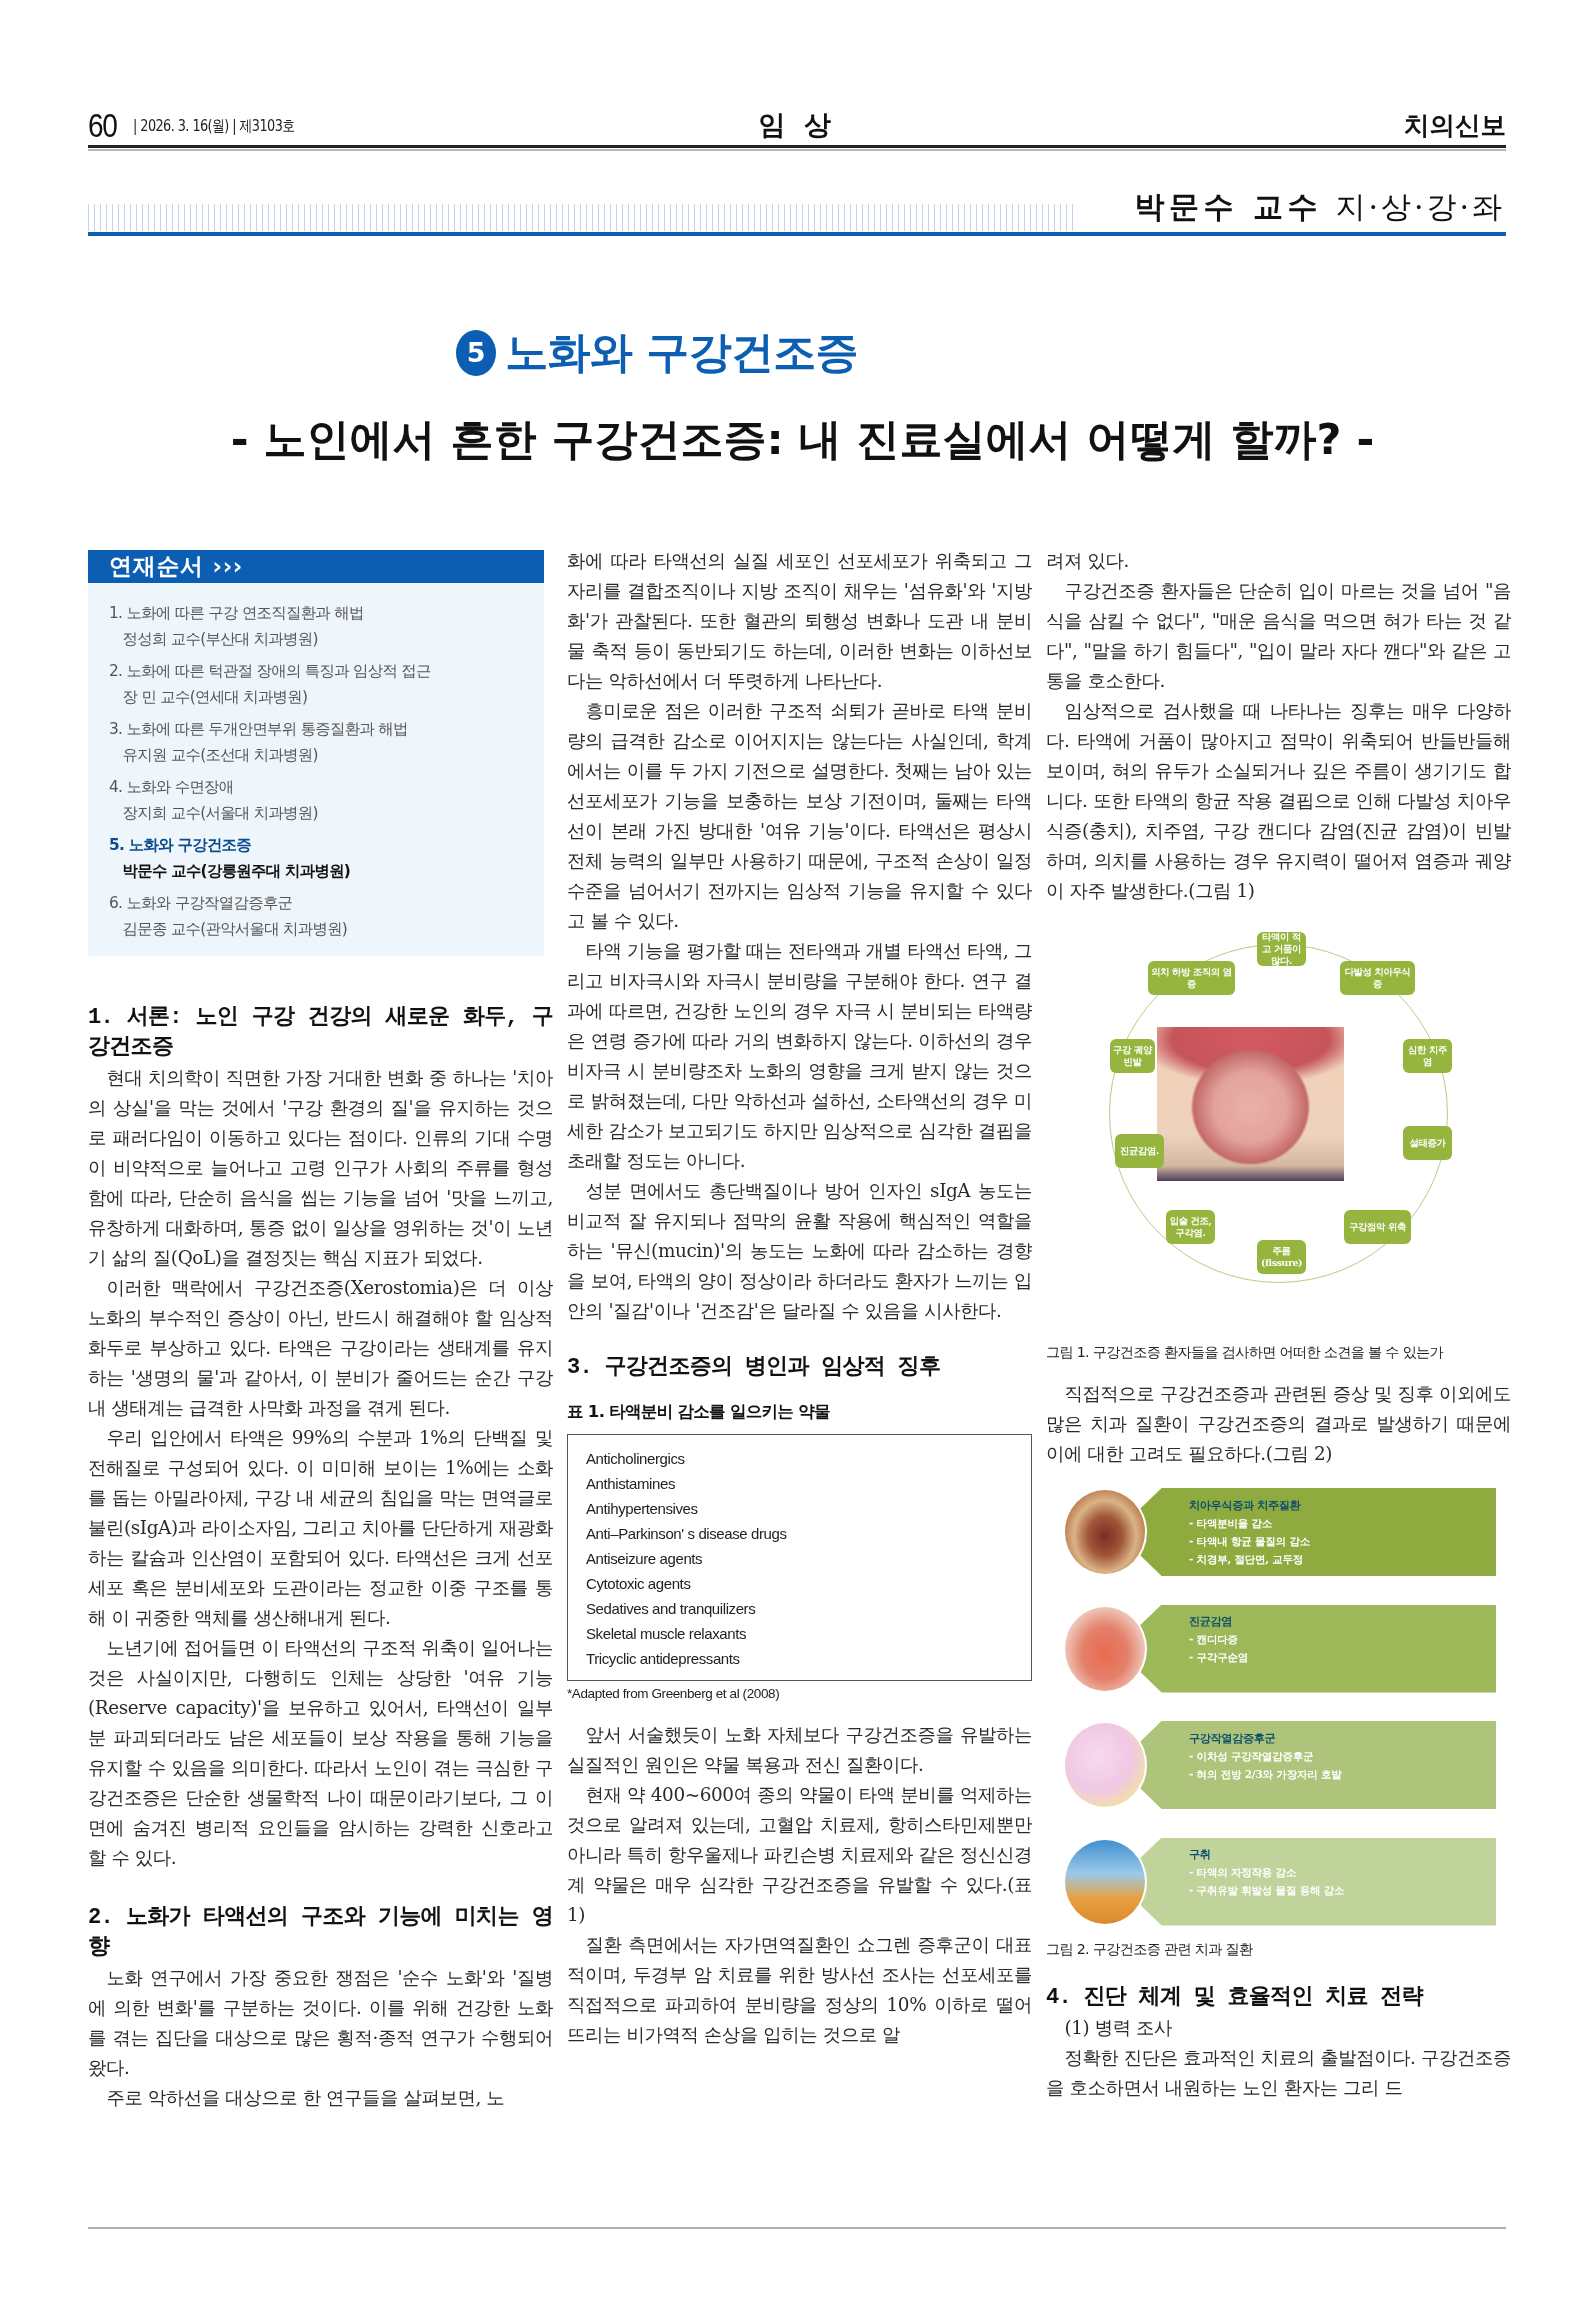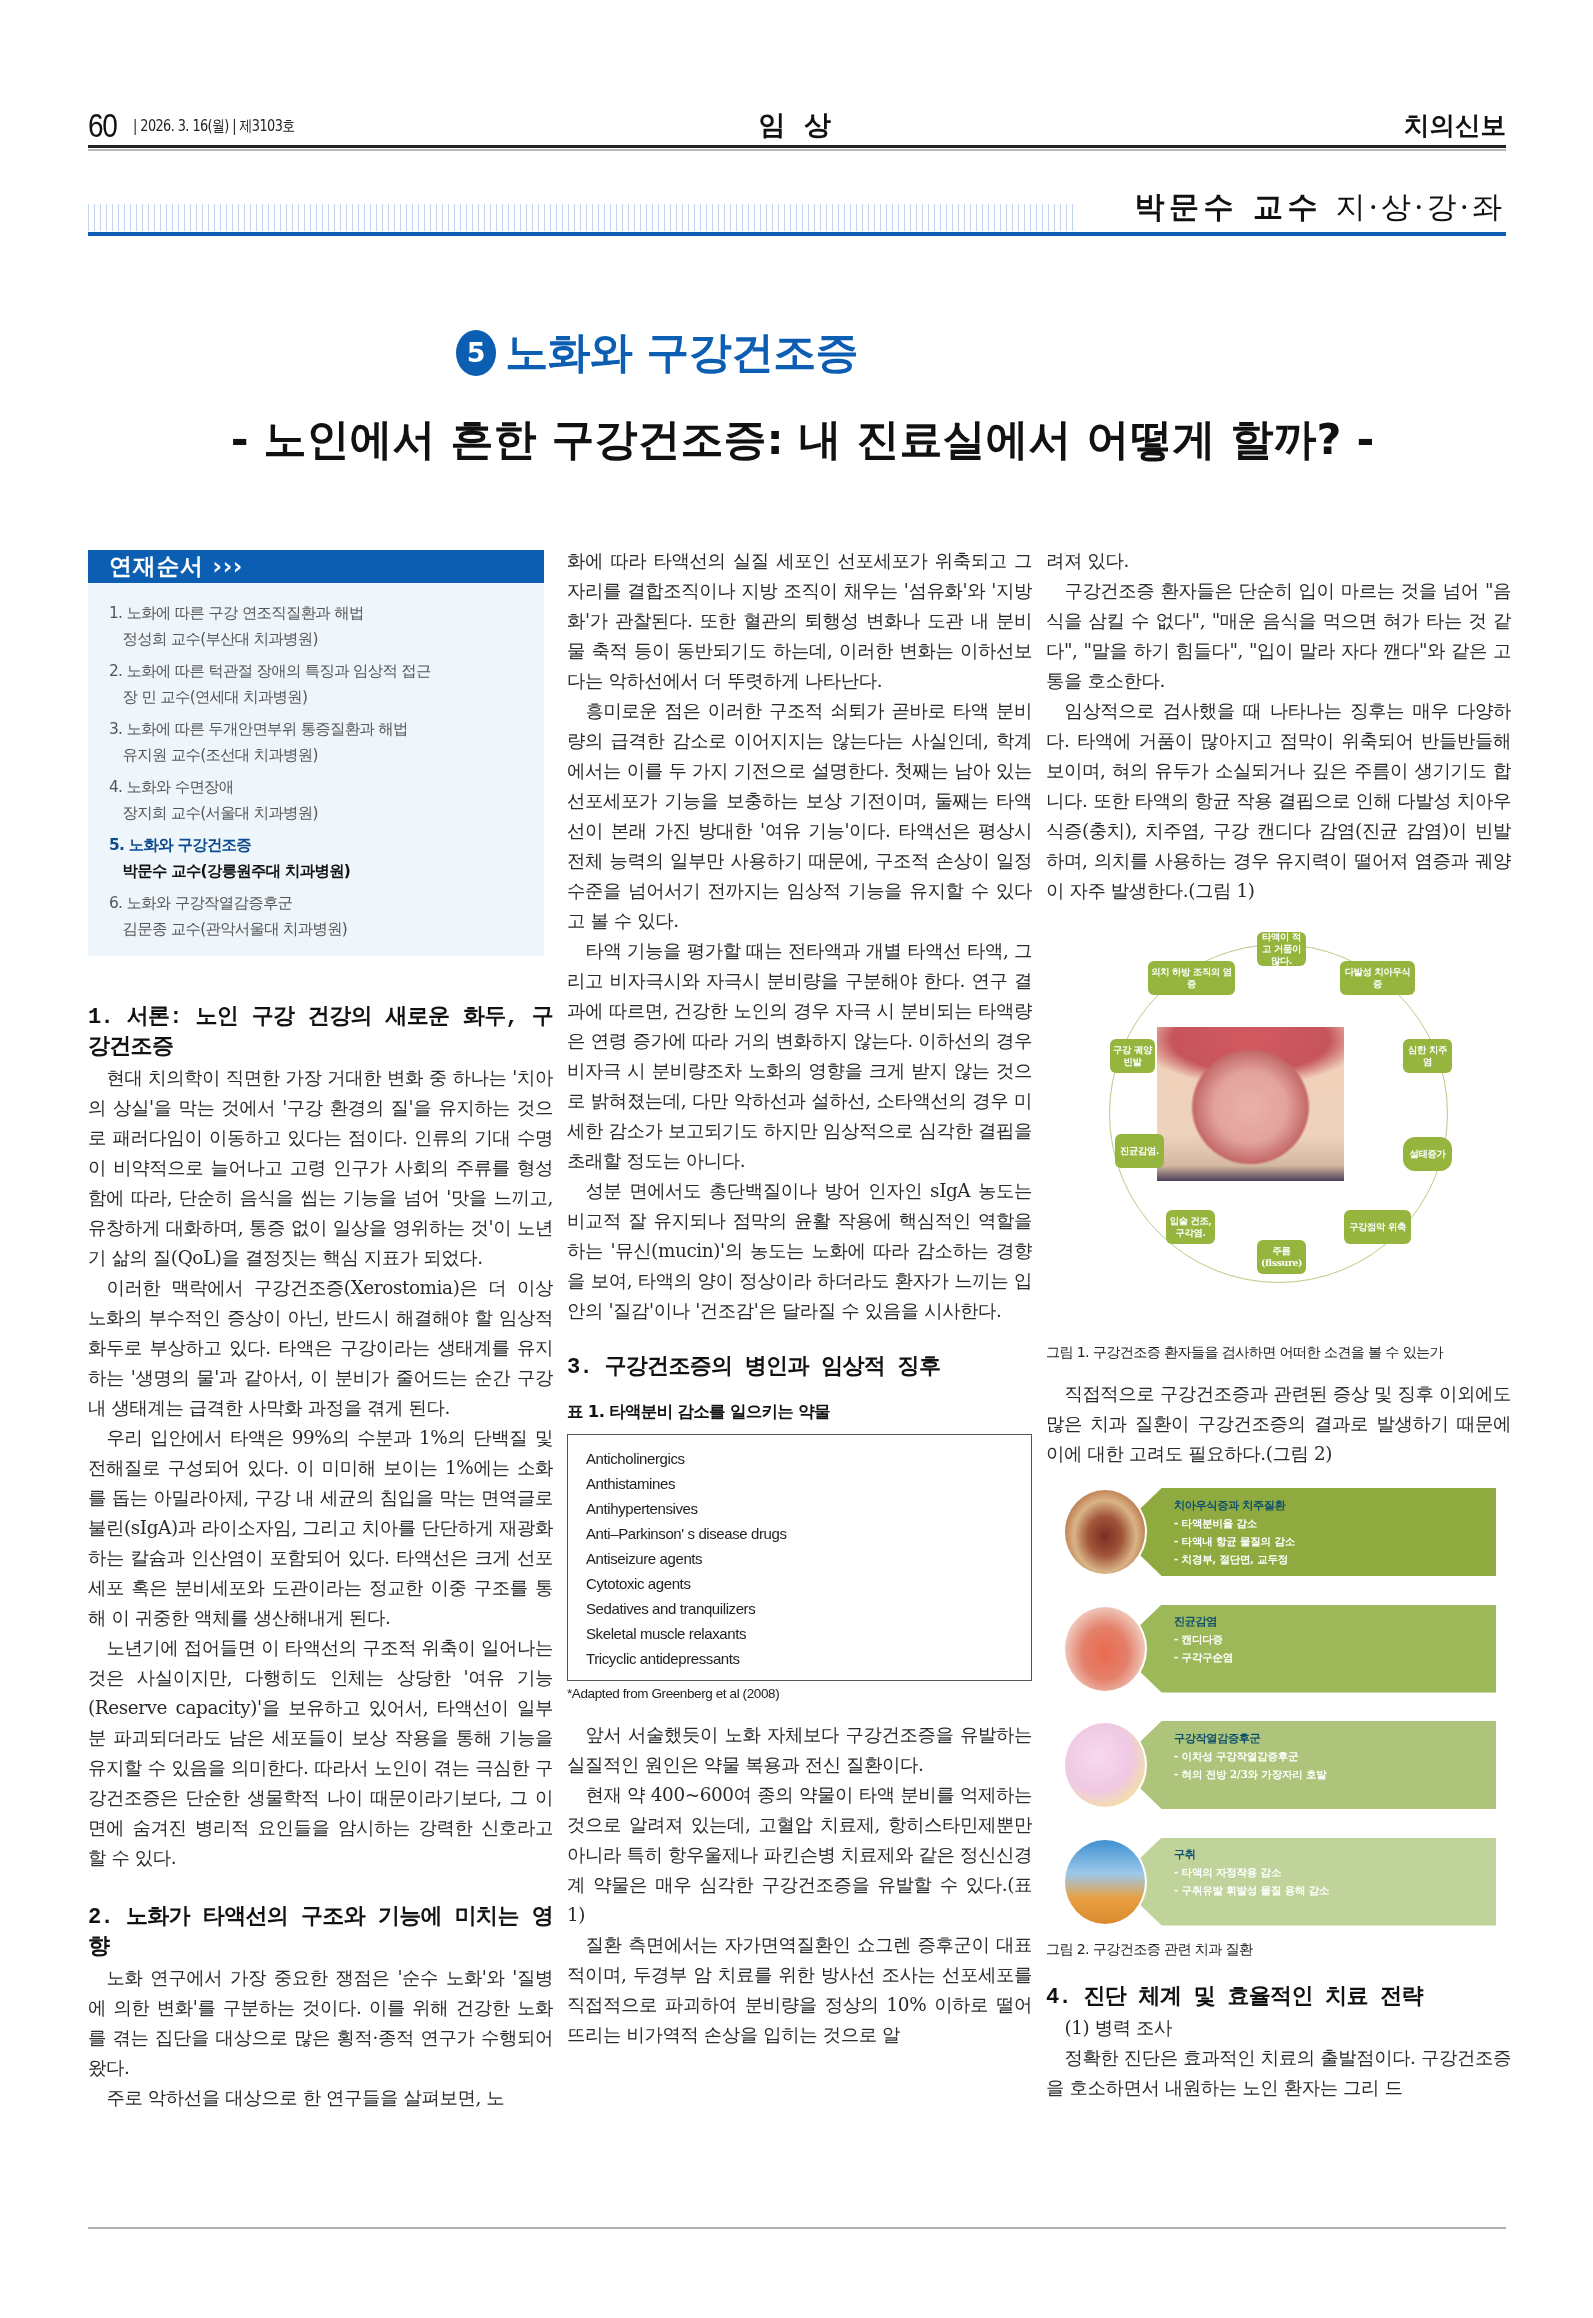--- a/index.html
+++ b/index.html
@@ -65,21 +65,21 @@
       radial-gradient(ellipse 60% 30% at 50% 8%, #d45a61 0%, #c6545b 70%, transparent 100%),
       linear-gradient(180deg, #f0d0b8 0%, #efd2bc 70%, #d4b8a0 90%, #4c3f5a 100%); }
   .fig1-node { position: absolute; background: #95b53e; color: #fff; border-radius: 6px; font-size: 9.4px; font-weight: bold; text-align: center; display: flex; align-items: center; justify-content: center; line-height: 12px; letter-spacing: -0.4px; padding: 1.5px 3px; }
   .fig-caption { font-family: "DejaVu Sans", sans-serif; font-size: 14.2px; color: #222; line-height: 22.5px; letter-spacing: -0.7px; }
 
   
   .fig2 { position: relative; width: 465px; margin-top: 19.5px; }
   .fig2-row { position: relative; height: 88px; margin-bottom: 28.5px; }
   .fig2-band { position: absolute; left: 70px; top: 0; right: 15px; height: 88px; clip-path: polygon(0 50%, 12% 0, 100% 0, 100% 100%, 12% 100%); }
   .fig2-circle { position: absolute; left: 16.5px; top: 0; width: 84px; height: 88px; border-radius: 50%; border: 2.2px solid #fff; z-index: 2; }
-  .fig2-text { position: absolute; left: 128px; top: 7.5px; z-index: 3; }
+  .fig2-text { position: absolute; left: 143px; top: 7.5px; z-index: 3; }
   .fig2-title { font-size: 11.2px; font-weight: bold; color: #0e4f6e; line-height: 18px; }
   .fig2-line { font-size: 10.5px; font-weight: bold; color: #fff; line-height: 18px; letter-spacing: -0.2px; }
 
   .rule-bottom { position: absolute; left: 88px; top: 2227px; width: 1418px; height: 2.2px; background: #b0b0b0; }
 </style>
 </head>
 <body>
 
 <div class="masthead">
   <span class="page-no">60</span>
@@ -174,21 +174,21 @@
   <p class="noindent">려져 있다.</p>
   <p>구강건조증 환자들은 단순히 입이 마르는 것을 넘어 "음식을 삼킬 수 없다", "매운 음식을 먹으면 혀가 타는 것 같다", "말을 하기 힘들다", "입이 말라 자다 깬다"와 같은 고통을 호소한다.</p>
   <p>임상적으로 검사했을 때 나타나는 징후는 매우 다양하다. 타액에 거품이 많아지고 점막이 위축되어 반들반들해 보이며, 혀의 유두가 소실되거나 깊은 주름이 생기기도 합니다. 또한 타액의 항균 작용 결핍으로 인해 다발성 치아우식증(충치), 치주염, 구강 캔디다 감염(진균 감염)이 빈발하며, 의치를 사용하는 경우 유지력이 떨어져 염증과 궤양이 자주 발생한다.(그림 1)</p>
 
   <div class="fig1">
     <div class="fig1-ring"></div>
     <div class="fig1-photo"></div>
     <div class="fig1-node" style="left:211px; top:10.5px; width:49px; height:34px;">타액이 적고 거품이 많다.</div>
     <div class="fig1-node" style="left:294px; top:40px; width:75px; height:34px;">다발성 치아우식증</div>
     <div class="fig1-node" style="left:357px; top:118px; width:49px; height:34px;">심한 치주염</div>
-    <div class="fig1-node" style="left:357px; top:216px; width:49px; height:34px;border-radius:12px;">설태증가</div>
+    <div class="fig1-node" style="left:357px; top:205px; width:49px; height:34px;">설태증가</div>
     <div class="fig1-node" style="left:298px; top:289px; width:67px; height:34px;">구강점막 위축</div>
     <div class="fig1-node" style="left:211px; top:319px; width:49px; height:34px;">주름 (fissure)</div>
     <div class="fig1-node" style="left:120px; top:289px; width:49px; height:34px;">입술 건조, 구각염.</div>
     <div class="fig1-node" style="left:69px; top:213px; width:49px; height:34px;">진균감염.</div>
     <div class="fig1-node" style="left:64px; top:118px; width:45px; height:34px;">구강 궤양 빈발</div>
     <div class="fig1-node" style="left:102px; top:40px; width:87px; height:34px;">의치 하방 조직의 염증</div>
   </div>
   <div class="fig-caption">그림 1. 구강건조증 환자들을 검사하면 어떠한 소견을 볼 수 있는가</div>
   <div style="height: 15px;"></div>
   <p>직접적으로 구강건조증과 관련된 증상 및 징후 이외에도 많은 치과 질환이 구강건조증의 결과로 발생하기 때문에 이에 대한 고려도 필요하다.(그림 2)</p>

